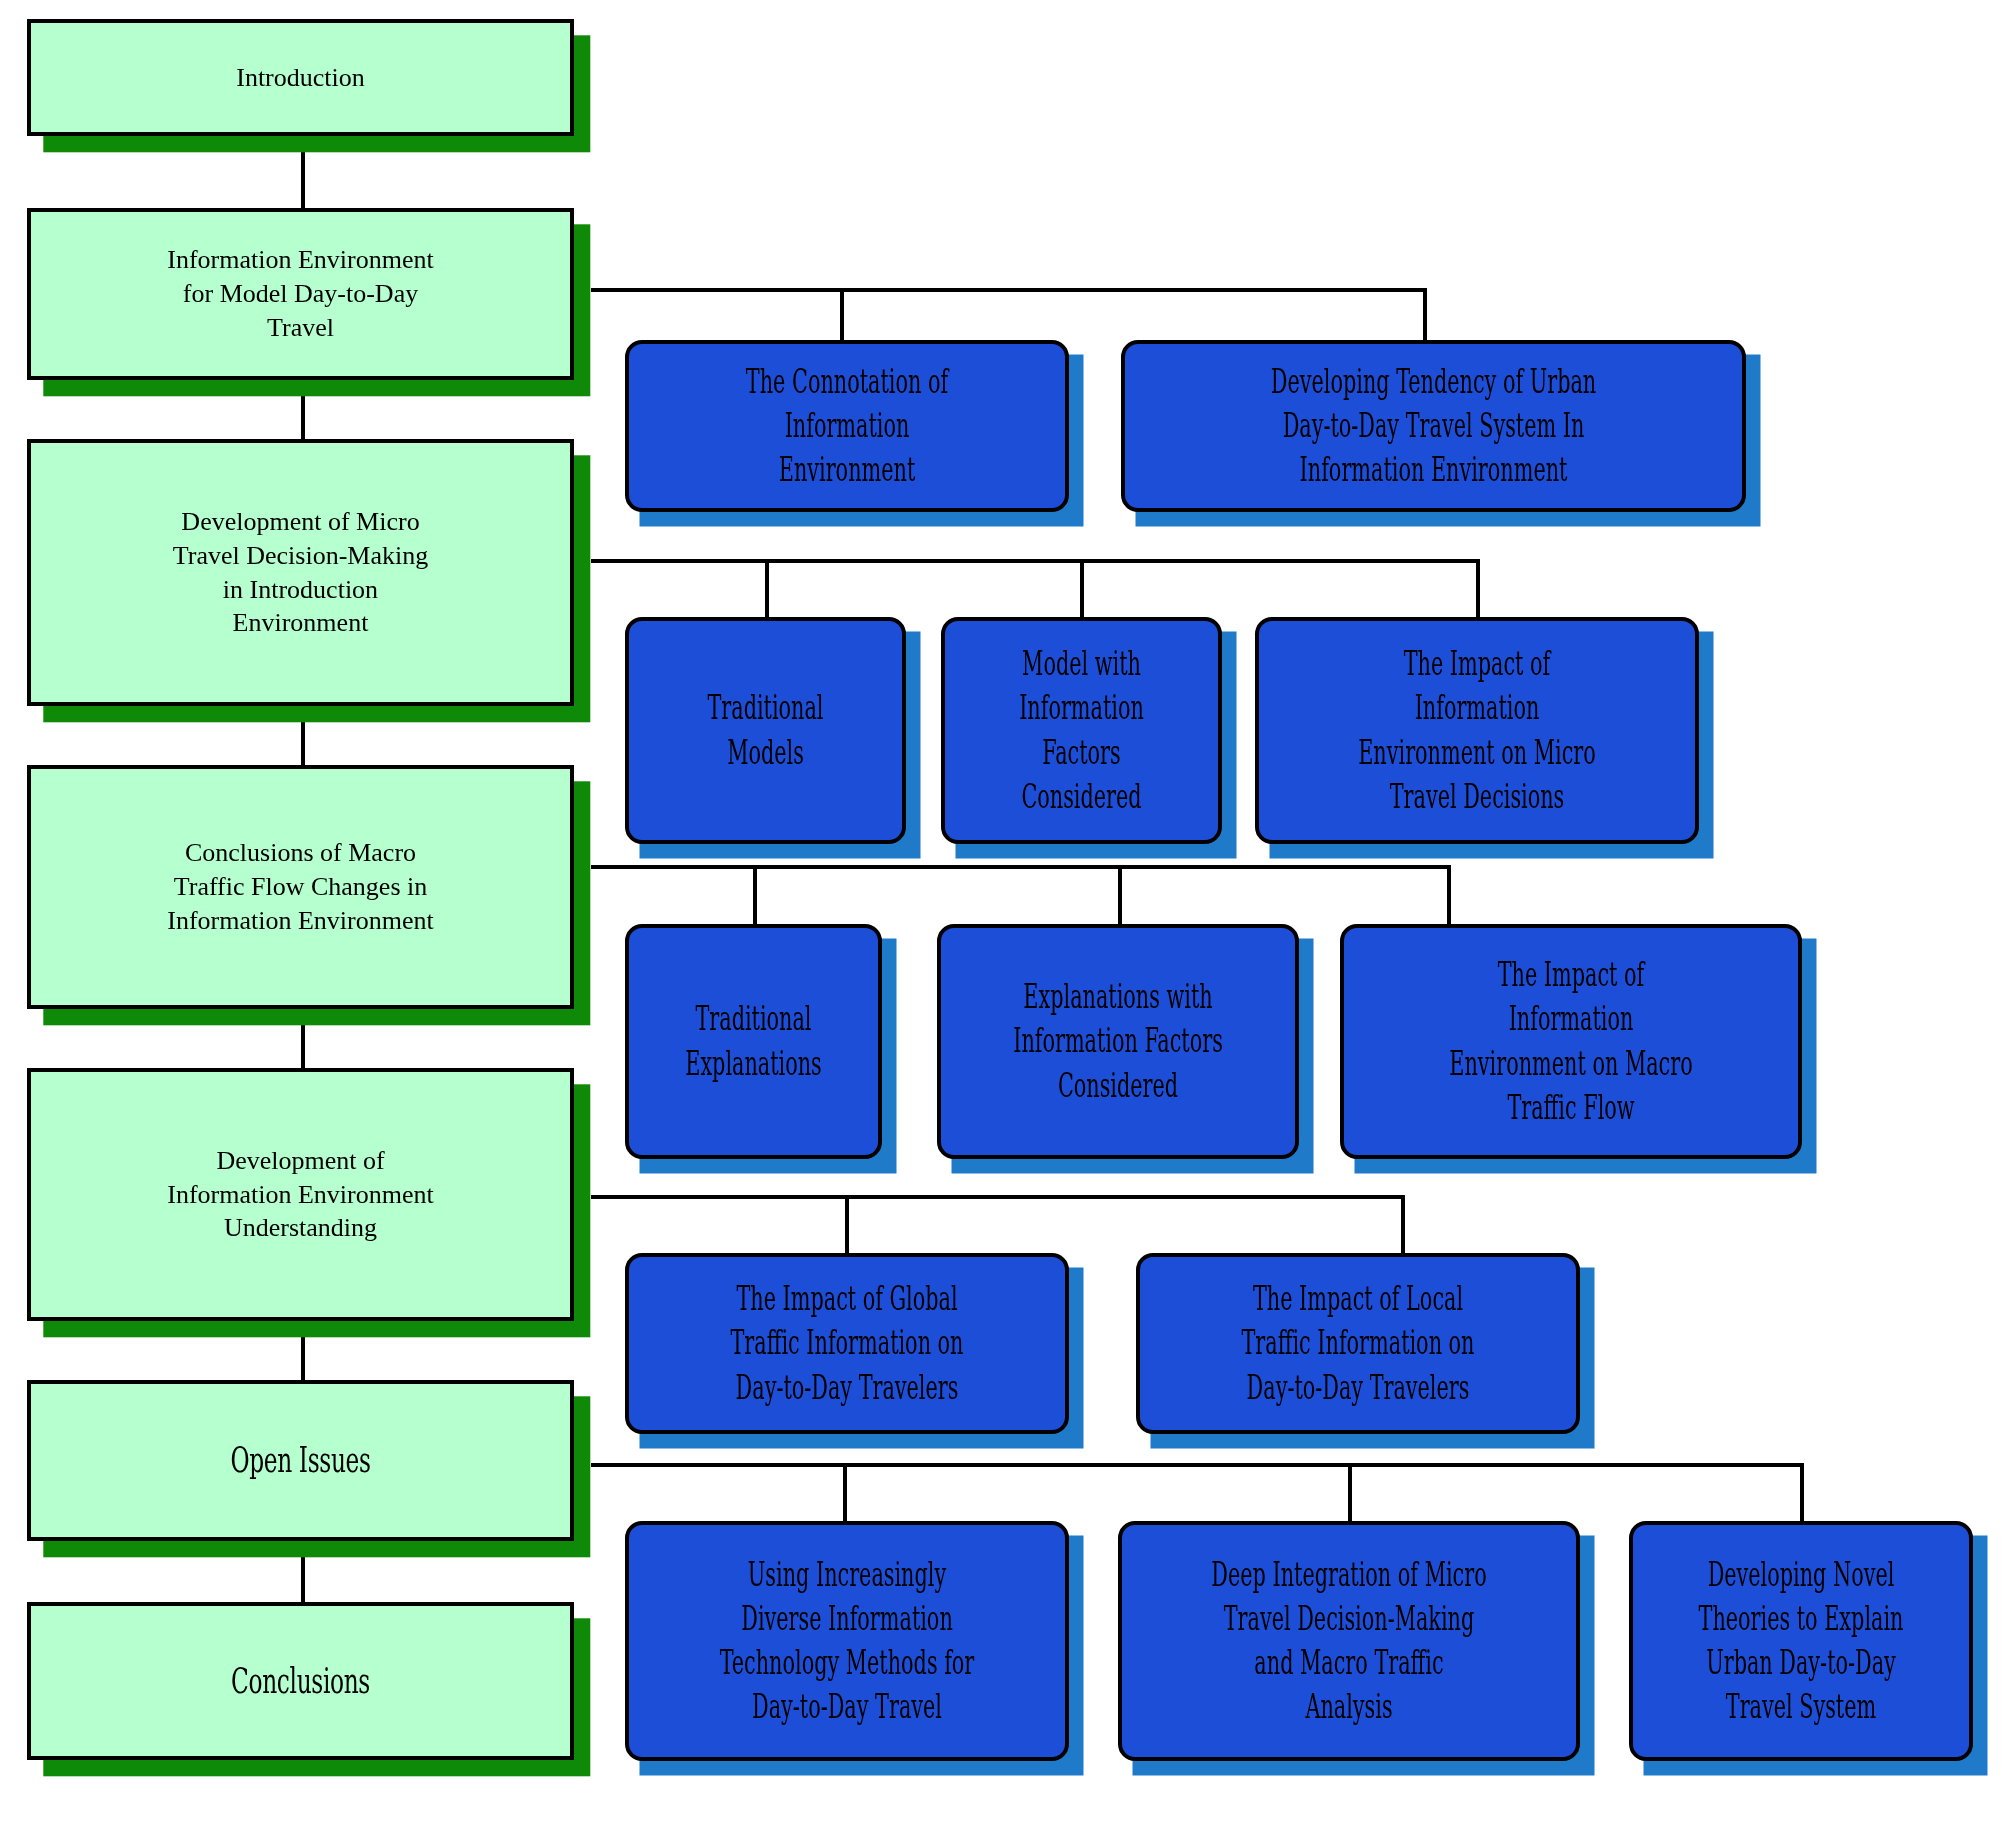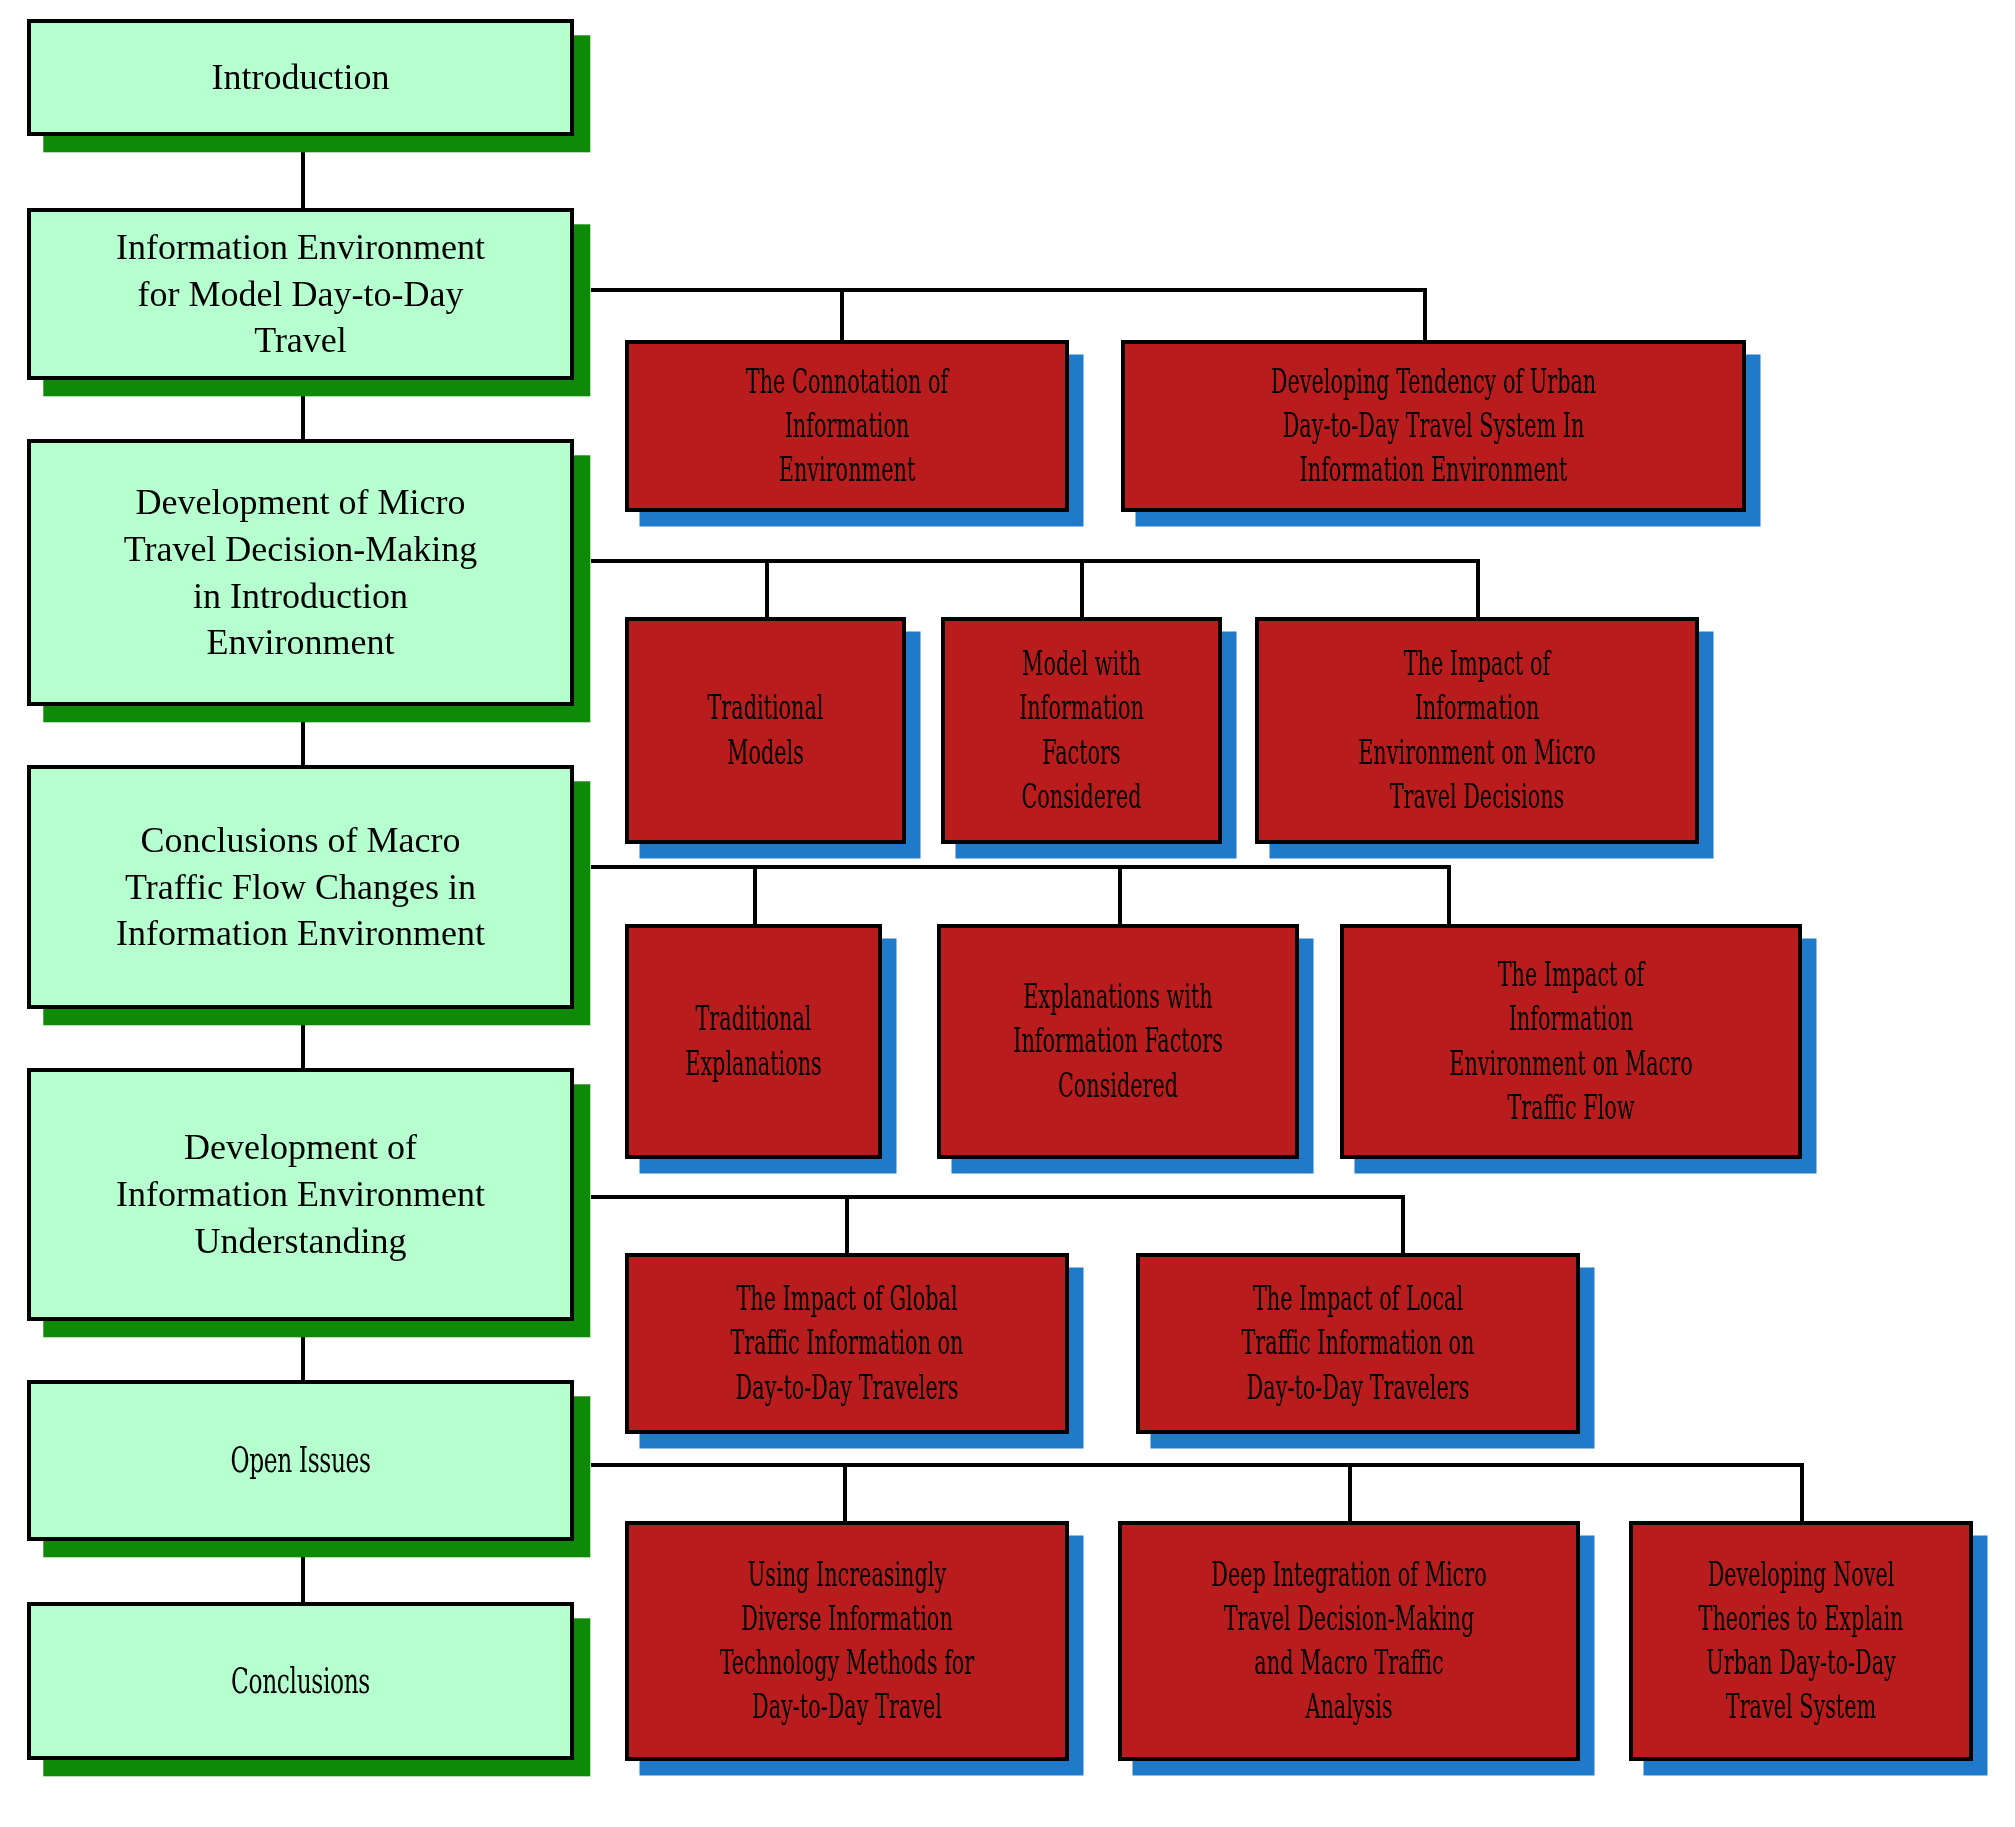--- a/index.html
+++ b/index.html
@@ -11,30 +11,30 @@
   .node .shadow{position:absolute;left:0;top:0;width:100%;height:100%;z-index:1;}
   .node .face{position:absolute;left:0;top:0;width:100%;height:100%;z-index:2;
               border:4.1px solid #000000;box-sizing:border-box;
               display:flex;align-items:center;justify-content:center;}
   .node .lbl{position:relative;z-index:3;display:block;width:100%;padding:0 7.2px;box-sizing:border-box;
              line-height:1.30;color:#000000;}
 
   
   .green .shadow{background:#0F8A08;}
   .green .face{background:#B6FFCE;}
-  .green .lbl{font-family:"Liberation Serif", serif;font-size:36px;}
+  .green .lbl{font-family:"Liberation Serif", serif;font-size:26px;}
 
   
   .green.cond .lbl{font-family:"DejaVu Serif Condensed","DejaVu Serif", serif;
                    font-stretch:condensed;transform:scaleX(.72);transform-origin:center center;
                    font-size:36px;letter-spacing:-0.5px;white-space:nowrap;}
 
   
   .blue .shadow{background:#1F7BC9;}
-  .blue .face{background:#b91c1c;}
+  .blue .face{background:#1d4ed8;border-radius:17px;}
   .blue .lbl{font-family:"DejaVu Serif Condensed","DejaVu Serif", serif;
              font-stretch:condensed;font-size:33px;line-height:1.34;
              transform:scaleX(.70);transform-origin:center center;}
 
   
   .lineV{position:absolute;background:#000000;width:3.6px;z-index:0;}
   .lineH{position:absolute;background:#000000;height:4.1px;z-index:0;}
 </style>
 </head>
 <body>

